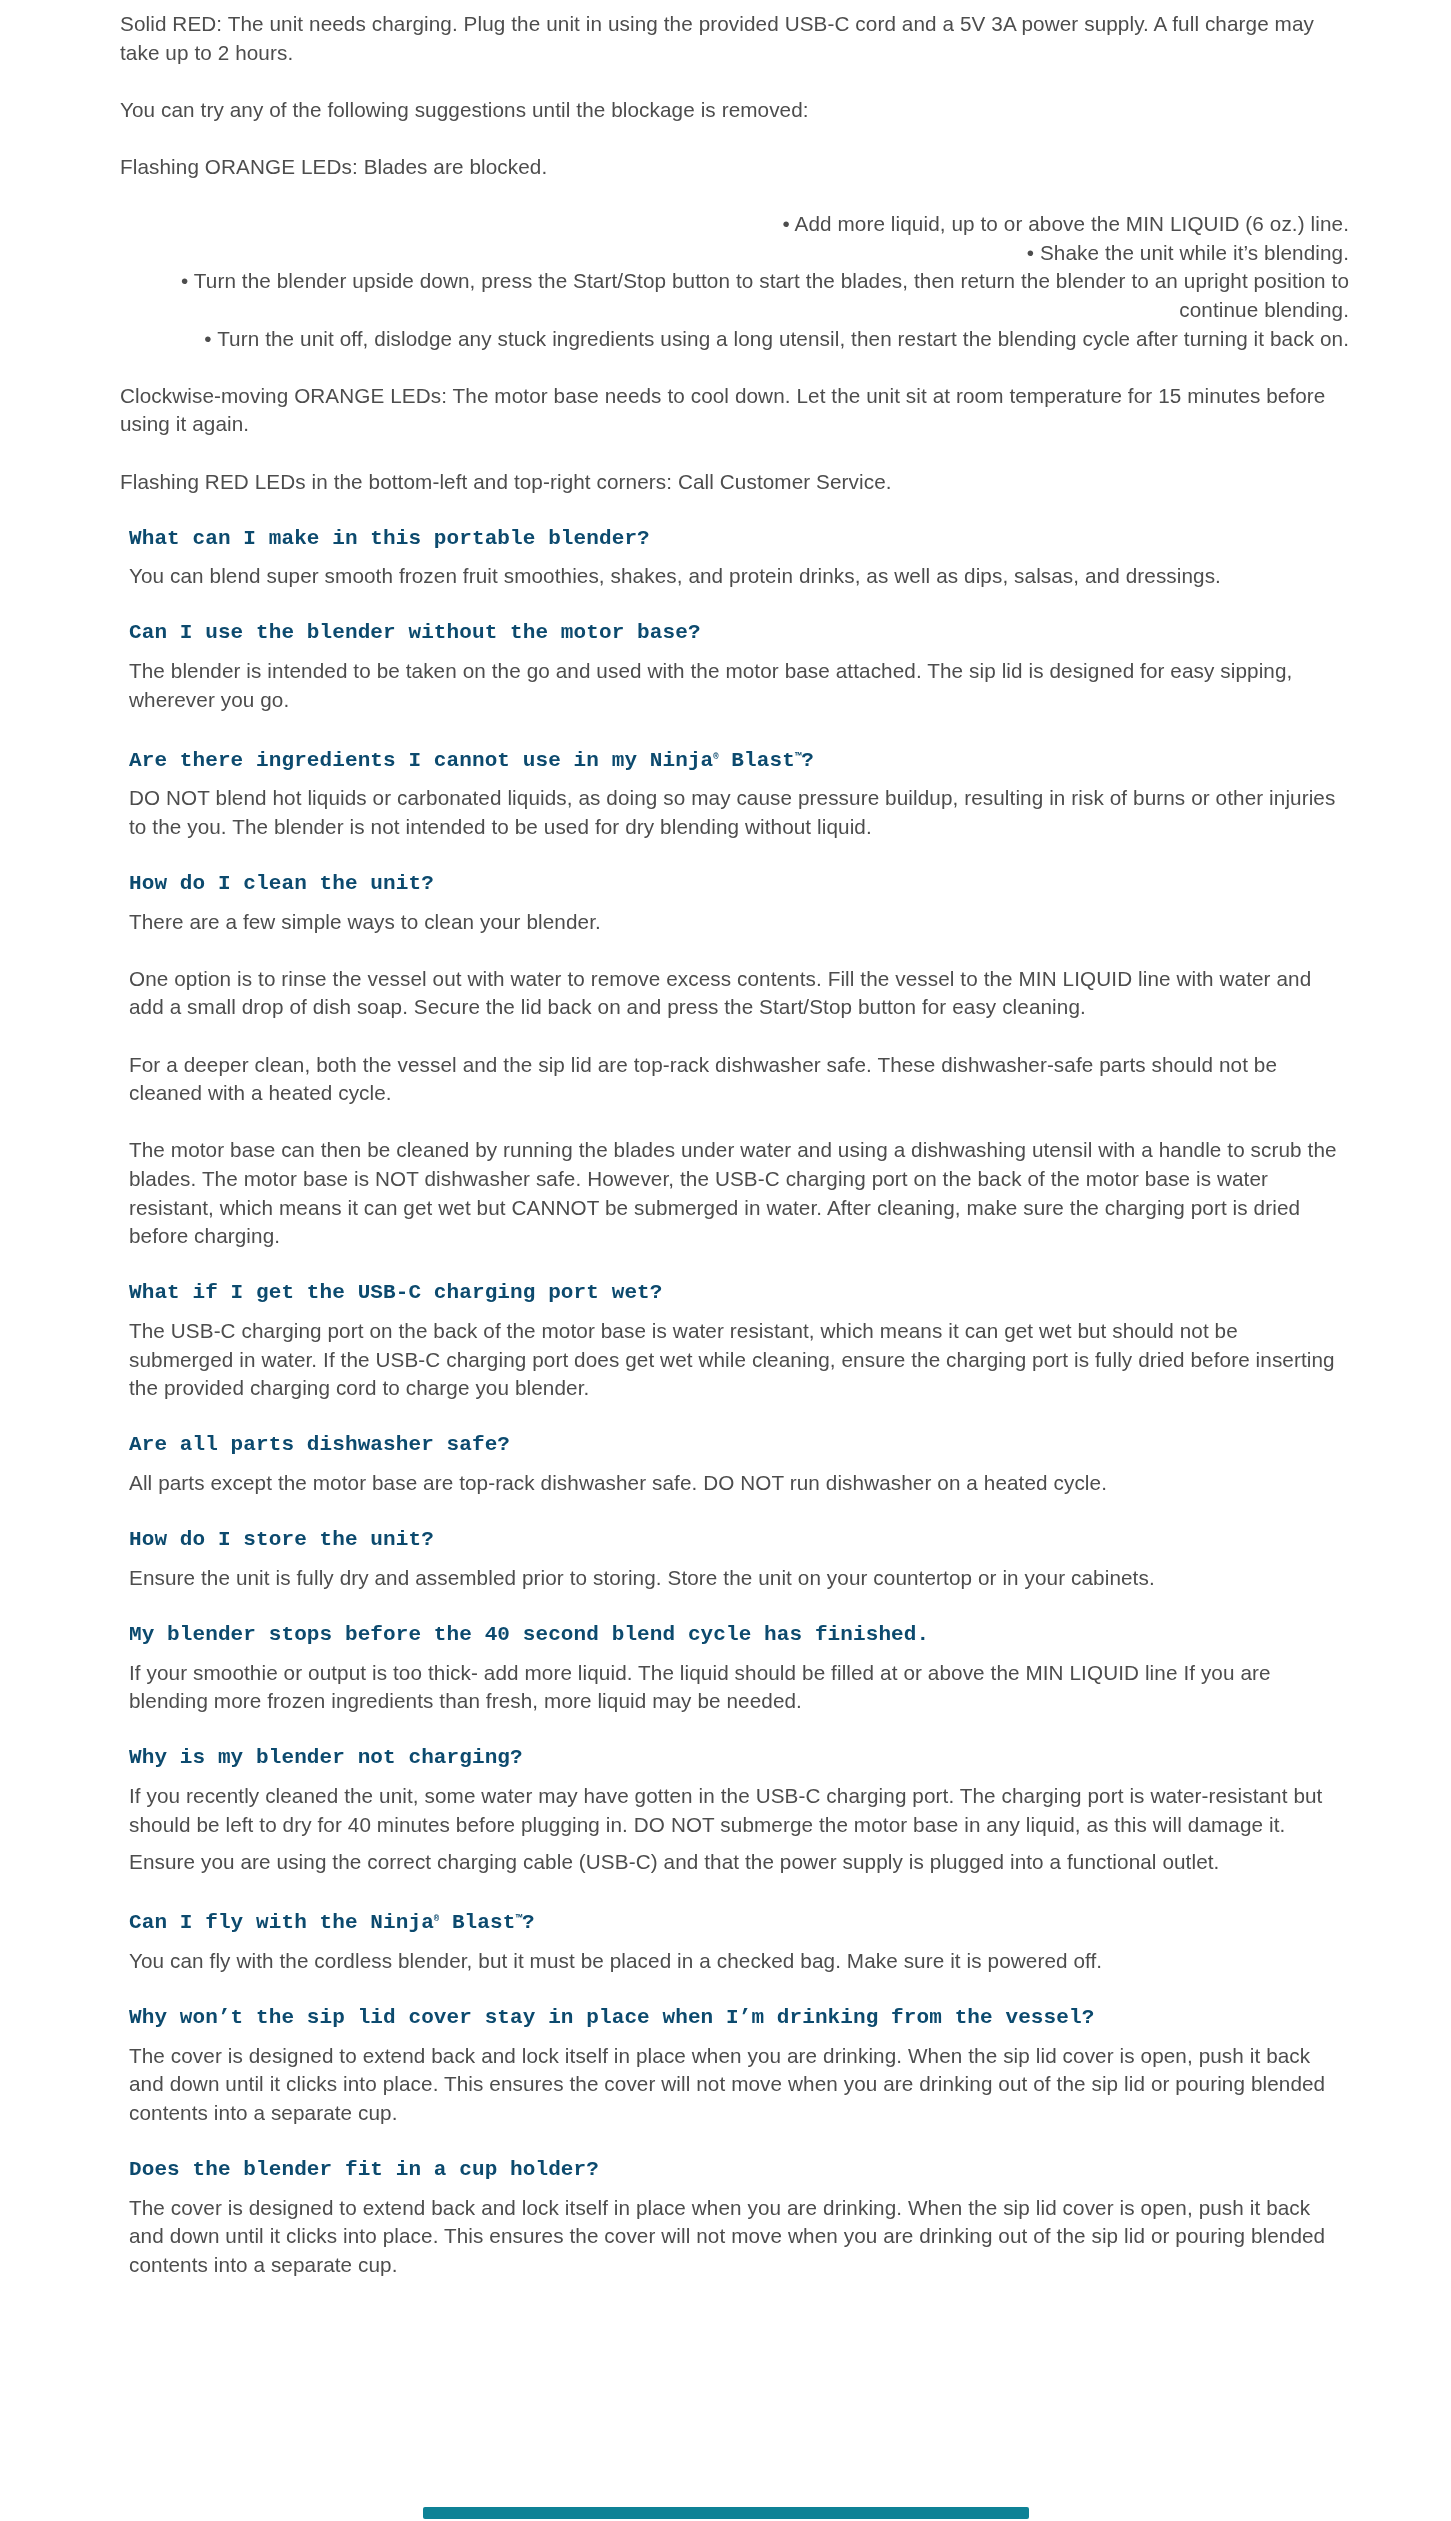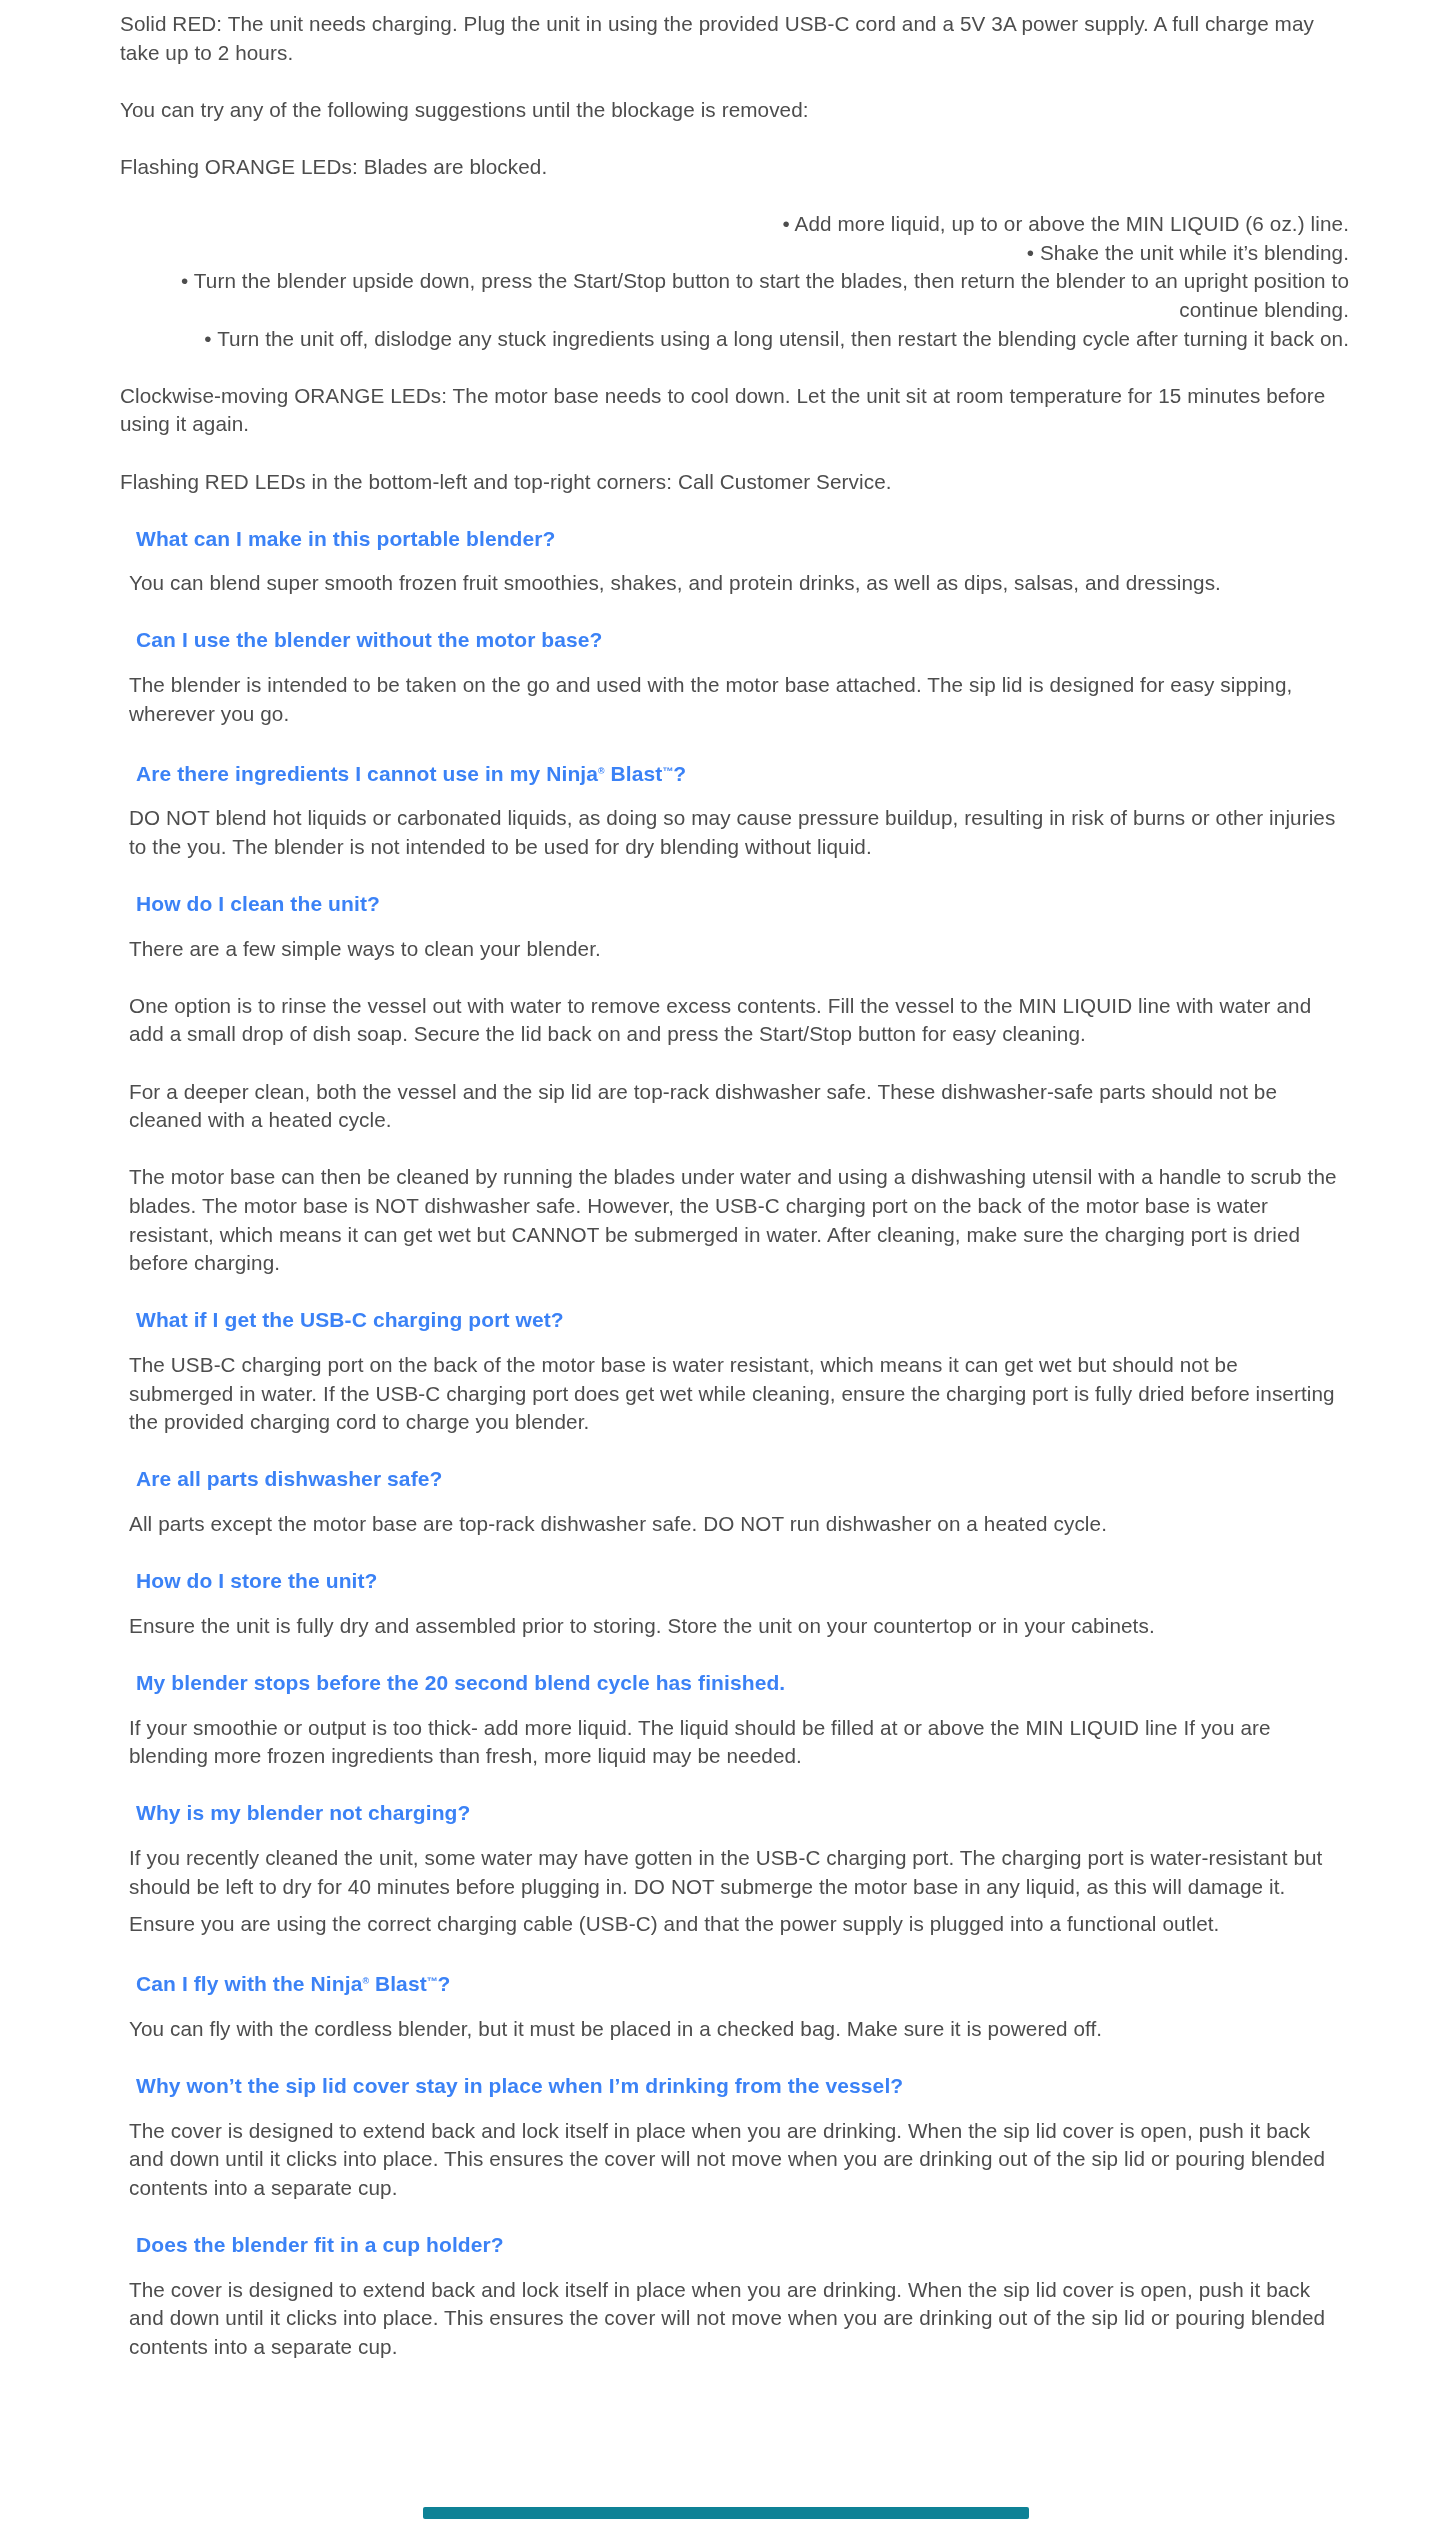--- a/index.html
+++ b/index.html
@@ -19,23 +19,24 @@
     font-size: 20.7px;
     line-height: 28.6px;
     letter-spacing: 0.1px;
     color: #4d4d4d;
   }
   .block { margin: 0 0 28.6px 0; }
   p { margin: 0; }
   .q {
     font-size: 21px;
     font-weight: 700;
-    color: #3b82f6;
-    margin: 16px;
+    color: #0c4a6e;
+    margin: 9px;
     line-height: 28.6px;
+    font-family: Liberation Mono, monospace;
   }
   .a { margin: 9px; }
   .a.gap { margin-top: 28.6px; }
   .bullet-item { margin: 0; text-align: right; }
   sup.reg {
     font-size: 8.9px;
     vertical-align: 6.9px;
     letter-spacing: 0;
   }
   sup.tm {
@@ -92,21 +93,21 @@
     </section>
     <section class="block qa">
       <h3 class="q">Are all parts dishwasher safe?</h3>
       <p class="a">All parts except the motor base are top-rack dishwasher safe. DO NOT run dishwasher on a heated cycle.</p>
     </section>
     <section class="block qa">
       <h3 class="q">How do I store the unit?</h3>
       <p class="a">Ensure the unit is fully dry and assembled prior to storing. Store the unit on your countertop or in your cabinets.</p>
     </section>
     <section class="block qa">
-      <h3 class="q">My blender stops before the 20 second blend cycle has finished.</h3>
+      <h3 class="q">My blender stops before the 40 second blend cycle has finished.</h3>
       <p class="a">If your smoothie or output is too thick- add more liquid. The liquid should be filled at or above the MIN LIQUID line If you are blending more frozen ingredients than fresh, more liquid may be needed.</p>
     </section>
     <section class="block qa">
       <h3 class="q">Why is my blender not charging?</h3>
       <p class="a">If you recently cleaned the unit, some water may have gotten in the USB-C charging port. The charging port is water-resistant but should be left to dry for 40 minutes before plugging in. DO NOT submerge the motor base in any liquid, as this will damage it.</p>
       <p class="a">Ensure you are using the correct charging cable (USB-C) and that the power supply is plugged into a functional outlet.</p>
     </section>
     <section class="block qa">
       <h3 class="q">Can I fly with the Ninja<sup class="reg">®</sup> Blast<sup class="tm">™</sup>?</h3>
       <p class="a">You can fly with the cordless blender, but it must be placed in a checked bag. Make sure it is powered off.</p>

